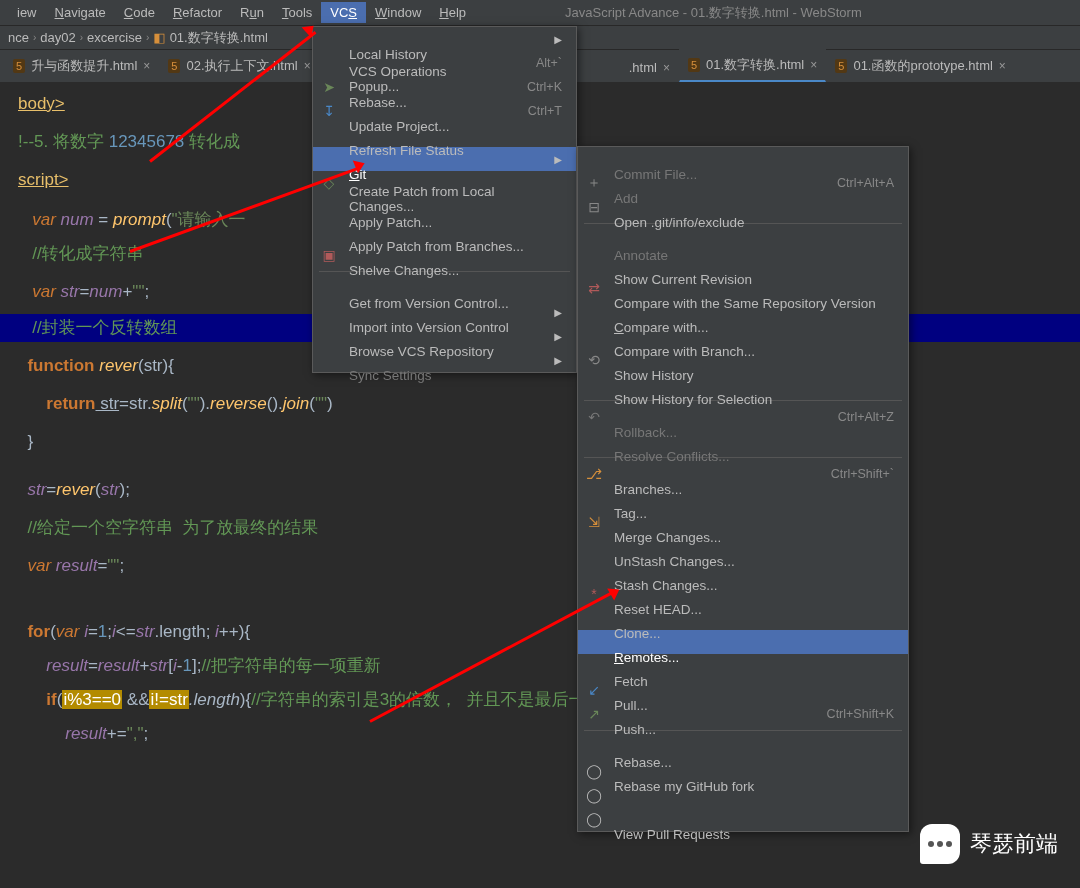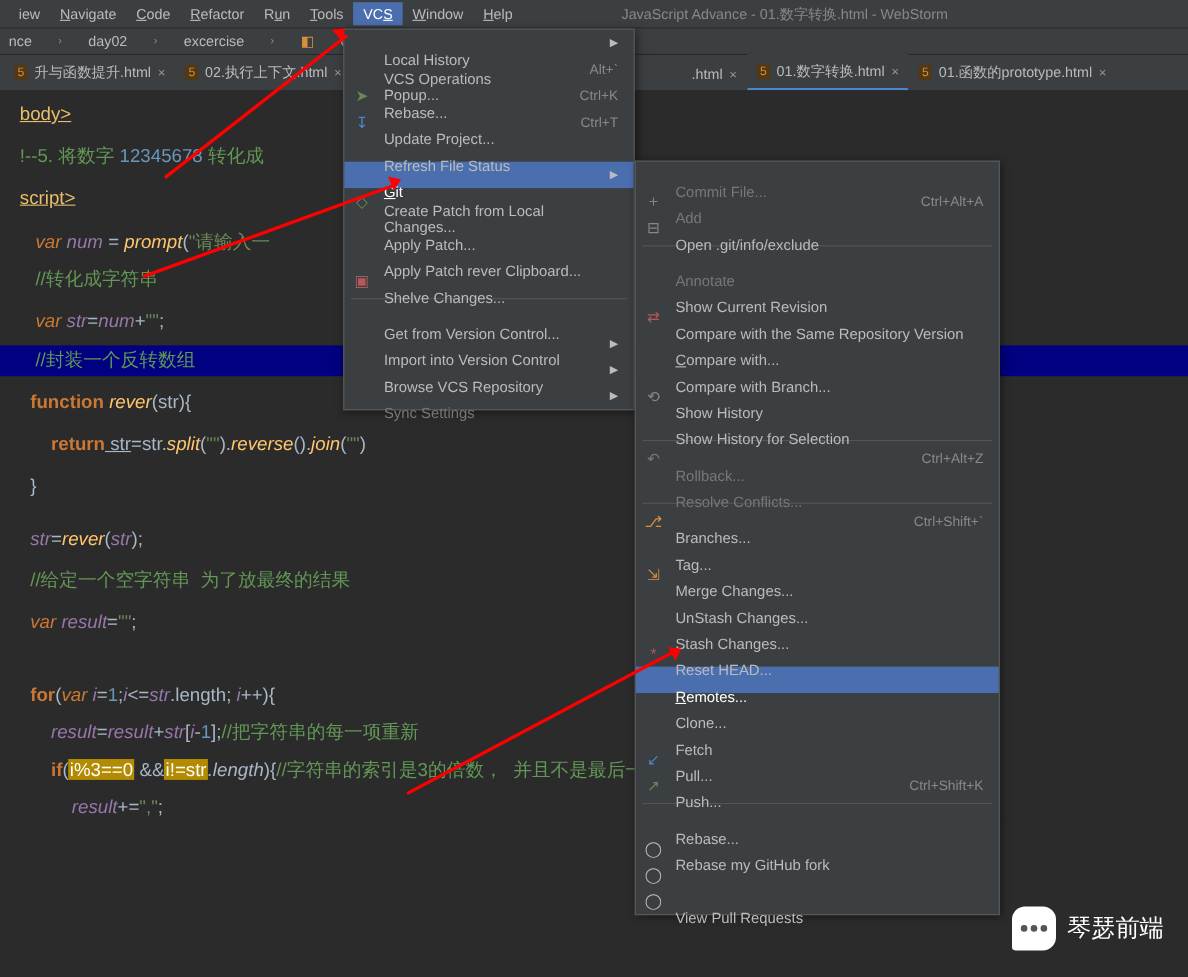--- a/index.html
+++ b/index.html
@@ -4,21 +4,21 @@
 <style>
 * { margin: 0; padding: 0; box-sizing: border-box; font-family: "Segoe UI", Arial, sans-serif; }
 body { background: #2b2b2b; color: #bbb; width: 1080px; height: 888px; overflow: hidden; position: relative; font-size: 13px; }
 
 .menubar { height: 26px; background: #3c3f41; display: flex; align-items: center; padding: 0 8px; border-bottom: 1px solid #282828; }
 .menu-item { padding: 3px 9px; color: #bbb; cursor: pointer; }
 .menu-item.sel { background: #4b6eaf; color: #fff; }
 .menu-item u { text-decoration: underline; }
 .app-title { margin-left: 90px; color: #888; }
 
-.breadcrumb { height: 24px; background: #3c3f41; display: flex; align-items: center; padding: 0 8px; color: #bbb; gap: 24px; border-bottom: 1px solid #282828; }
+.breadcrumb { height: 24px; background: #3c3f41; display: flex; align-items: center; padding: 0 8px; color: #bbb; gap: 4px; border-bottom: 1px solid #282828; }
 .bc-sep { color: #888; font-size: 10px; }
 .bc-icon { color: #d68f3b; }
 
 .tabbar { height: 32px; background: #3c3f41; display: flex; align-items: flex-end; padding: 0 0 0 4px; }
 .tab { display: flex; align-items: center; gap: 6px; padding: 6px 8px; color: #bbb; background: #3c3f41; border: 1px solid transparent; }
 .tab.active { border-bottom: 2px solid #4a88c7; }
 .tab .html-icon { color: #d68f3b; font-size: 11px; background: #523814; padding: 1px 3px; border-radius: 2px; }
 .tab .close { color: #999; font-size: 12px; }
 .tab-gap { width: 30px; }
 
@@ -192,21 +192,21 @@
     <div class="menu-row">
       <span class="menu-icon" style="color: rgb(106, 135, 89);">◇</span>
       <span class="menu-label git-label">Create Patch from Local Changes...</span>
     </div>
     <div class="menu-row">
       <span class="menu-icon"></span>
       <span class="menu-label git-label">Apply Patch...</span>
     </div>
     <div class="menu-row">
       <span class="menu-icon"></span>
-      <span class="menu-label git-label">Apply Patch rever Clipboard...</span>
+      <span class="menu-label git-label">Apply Patch from Branches...</span>
     </div>
     <div class="menu-row">
       <span class="menu-icon" style="color: rgb(176, 90, 90);">▣</span>
       <span class="menu-label git-label">Shelve Changes...</span>
     </div>
     <div class="menu-sep"></div>
     <div class="menu-row">
       <span class="menu-icon"></span>
       <span class="menu-label git-label">Get from Version Control...</span>
     </div>
@@ -299,27 +299,27 @@
       <span class="menu-label git-label">UnStash Changes...</span>
     </div>
     <div class="menu-row">
       <span class="menu-icon"></span>
       <span class="menu-label git-label">Stash Changes...</span>
     </div>
     <div class="menu-row">
       <span class="menu-icon" style="color: rgb(176, 90, 90);">*</span>
       <span class="menu-label git-label">Reset HEAD...</span>
     </div>
+    <div class="menu-row">
+      <span class="menu-icon"></span>
+      <span class="menu-label git-label">Clone...</span>
+    </div>
     <div class="menu-row hl">
       <span class="menu-icon"></span>
       <span class="menu-label git-label"><u>R</u>emotes...</span>
-    </div>
-    <div class="menu-row">
-      <span class="menu-icon"></span>
-      <span class="menu-label git-label">Clone...</span>
     </div>
     <div class="menu-row">
       <span class="menu-icon"></span>
       <span class="menu-label git-label">Fetch</span>
     </div>
     <div class="menu-row">
       <span class="menu-icon" style="color: rgb(74, 136, 199);">↙</span>
       <span class="menu-label git-label">Pull...</span>
     </div>
     <div class="menu-row">

